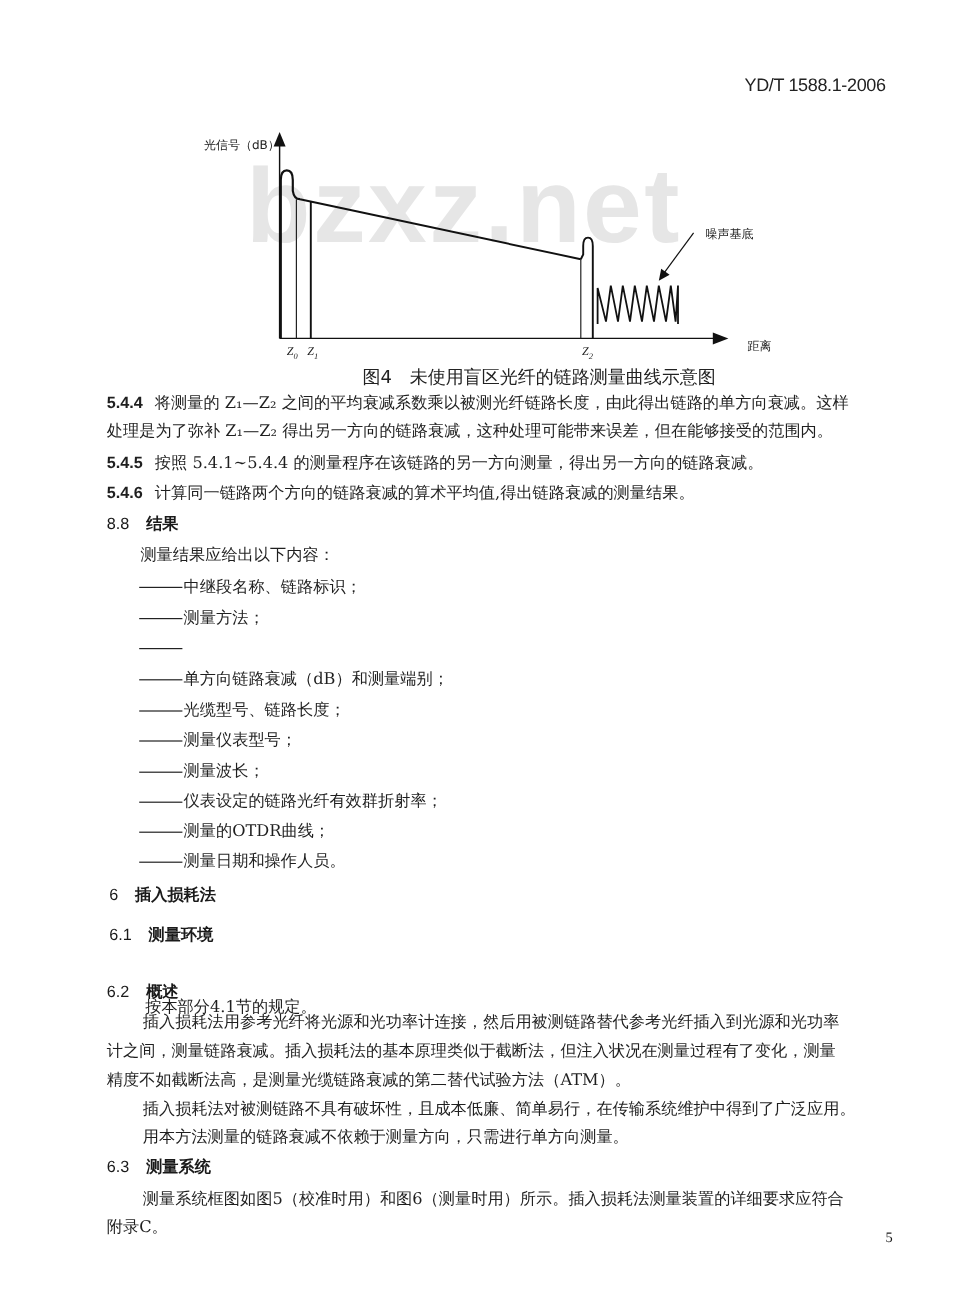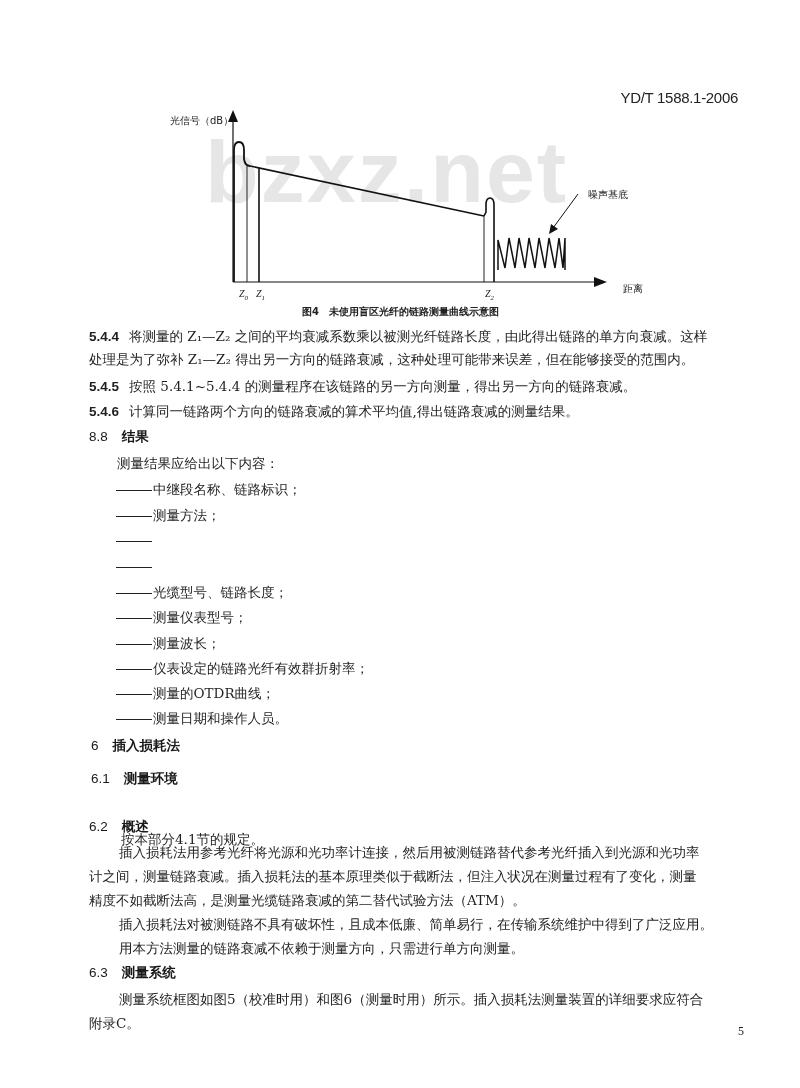--- a/index.html
+++ b/index.html
@@ -1,28 +1,28 @@
 <!DOCTYPE html>
 <html><head>
 <meta charset="utf-8">
 <style>
   html, body { margin:0; padding:0; background:#ffffff; }
   body { width:800px; height:1088px; position:relative; overflow:hidden;
          font-family:"DejaVu Serif","Liberation Serif",serif; color:#1a1a1a; }
   .abs { position:absolute; white-space:nowrap; }
-  .std-code { right:62px; top:89px; font-family:"Liberation Sans","DejaVu Sans",sans-serif;
+  .std-code { right:62px; top:63px; font-family:"Liberation Sans","DejaVu Sans",sans-serif;
               font-size:15px; letter-spacing:-0.3px; color:#222; }
   .watermark { position:absolute; left:205px; top:128px; font-family:"Liberation Sans","DejaVu Sans",sans-serif;
                font-weight:bold; font-size:88px; color:#e6e6e6; letter-spacing:2px; line-height:1; }
   .ylabel { left:170px; top:114px; font-size:10px; font-family:"DejaVu Sans",sans-serif; color:#222; }
   .xlabel { left:623px; top:282px; font-size:10px; font-family:"DejaVu Sans",sans-serif; color:#222; }
   .noise-label { left:588px; top:188px; font-size:10px; font-family:"DejaVu Sans",sans-serif; color:#222; }
   .z-label { font-family:"Liberation Serif","DejaVu Serif",serif; font-size:10px; font-style:italic; top:288px;text-align:center; }
   .z-label sub { font-size:7px; }
-  .caption { left:302px; top:305px; font-size:10px; font-weight:bold; font-family:"DejaVu Sans",sans-serif; color:#222; }
+  .caption { left:302px; top:305px; font-size:15px; font-weight:normal; font-family:"DejaVu Sans",sans-serif; color:#222; }
   .para { font-size:13.5px; line-height:20px; color:#1f1f1f; }
   .num { font-family:"Liberation Sans","DejaVu Sans",sans-serif; font-weight:bold; margin-right:10px; }
   .heading { font-family:"DejaVu Sans",sans-serif; font-weight:bold; font-size:13.5px; }
   .heading .hnum { font-family:"Liberation Sans",sans-serif; font-weight:normal; margin-right:14px; }
   .dash { display:inline-block; width:36px; border-top:1.3px solid #222; vertical-align:middle; margin-right:1px; }
   .page-num { right:56px; top:1024px; font-size:12px; font-family:"Liberation Serif",serif; }
 </style>
 </head>
 <body>
 
@@ -80,21 +80,21 @@
 </div>
 
 <div class="abs heading" style="left:89px;top:428px;">
   <span class="hnum">8.8</span><span>结果</span>
 </div>
 <div class="abs para" style="left:117px;top:453px;">测量结果应给出以下内容：</div>
 
 <div class="abs para" style="left:116px;top:479px;"><span class="dash"></span><span>中继段名称、链路标识；</span></div>
 <div class="abs para" style="left:116px;top:505px;"><span class="dash"></span><span>测量方法；</span></div>
 <div class="abs para" style="left:116px;top:530px;"><span class="dash"></span></div>
-<div class="abs para" style="left:116px;top:556px;"><span class="dash"></span></div>
+<div class="abs para" style="left:116px;top:556px;"><span class="dash"></span><span>单方向链路衰减（dB）和测量端别；</span></div>
 <div class="abs para" style="left:116px;top:582px;"><span class="dash"></span><span>光缆型号、链路长度；</span></div>
 <div class="abs para" style="left:116px;top:607px;"><span class="dash"></span><span>测量仪表型号；</span></div>
 <div class="abs para" style="left:116px;top:633px;"><span class="dash"></span><span>测量波长；</span></div>
 <div class="abs para" style="left:116px;top:658px;"><span class="dash"></span><span>仪表设定的链路光纤有效群折射率；</span></div>
 <div class="abs para" style="left:116px;top:683px;"><span class="dash"></span><span>测量的OTDR曲线；</span></div>
 <div class="abs para" style="left:116px;top:708px;"><span class="dash"></span><span>测量日期和操作人员。</span></div>
 
 <div class="abs heading" style="left:91px;top:737px;">
   <span class="hnum">6</span><span>插入损耗法</span>
 </div>

